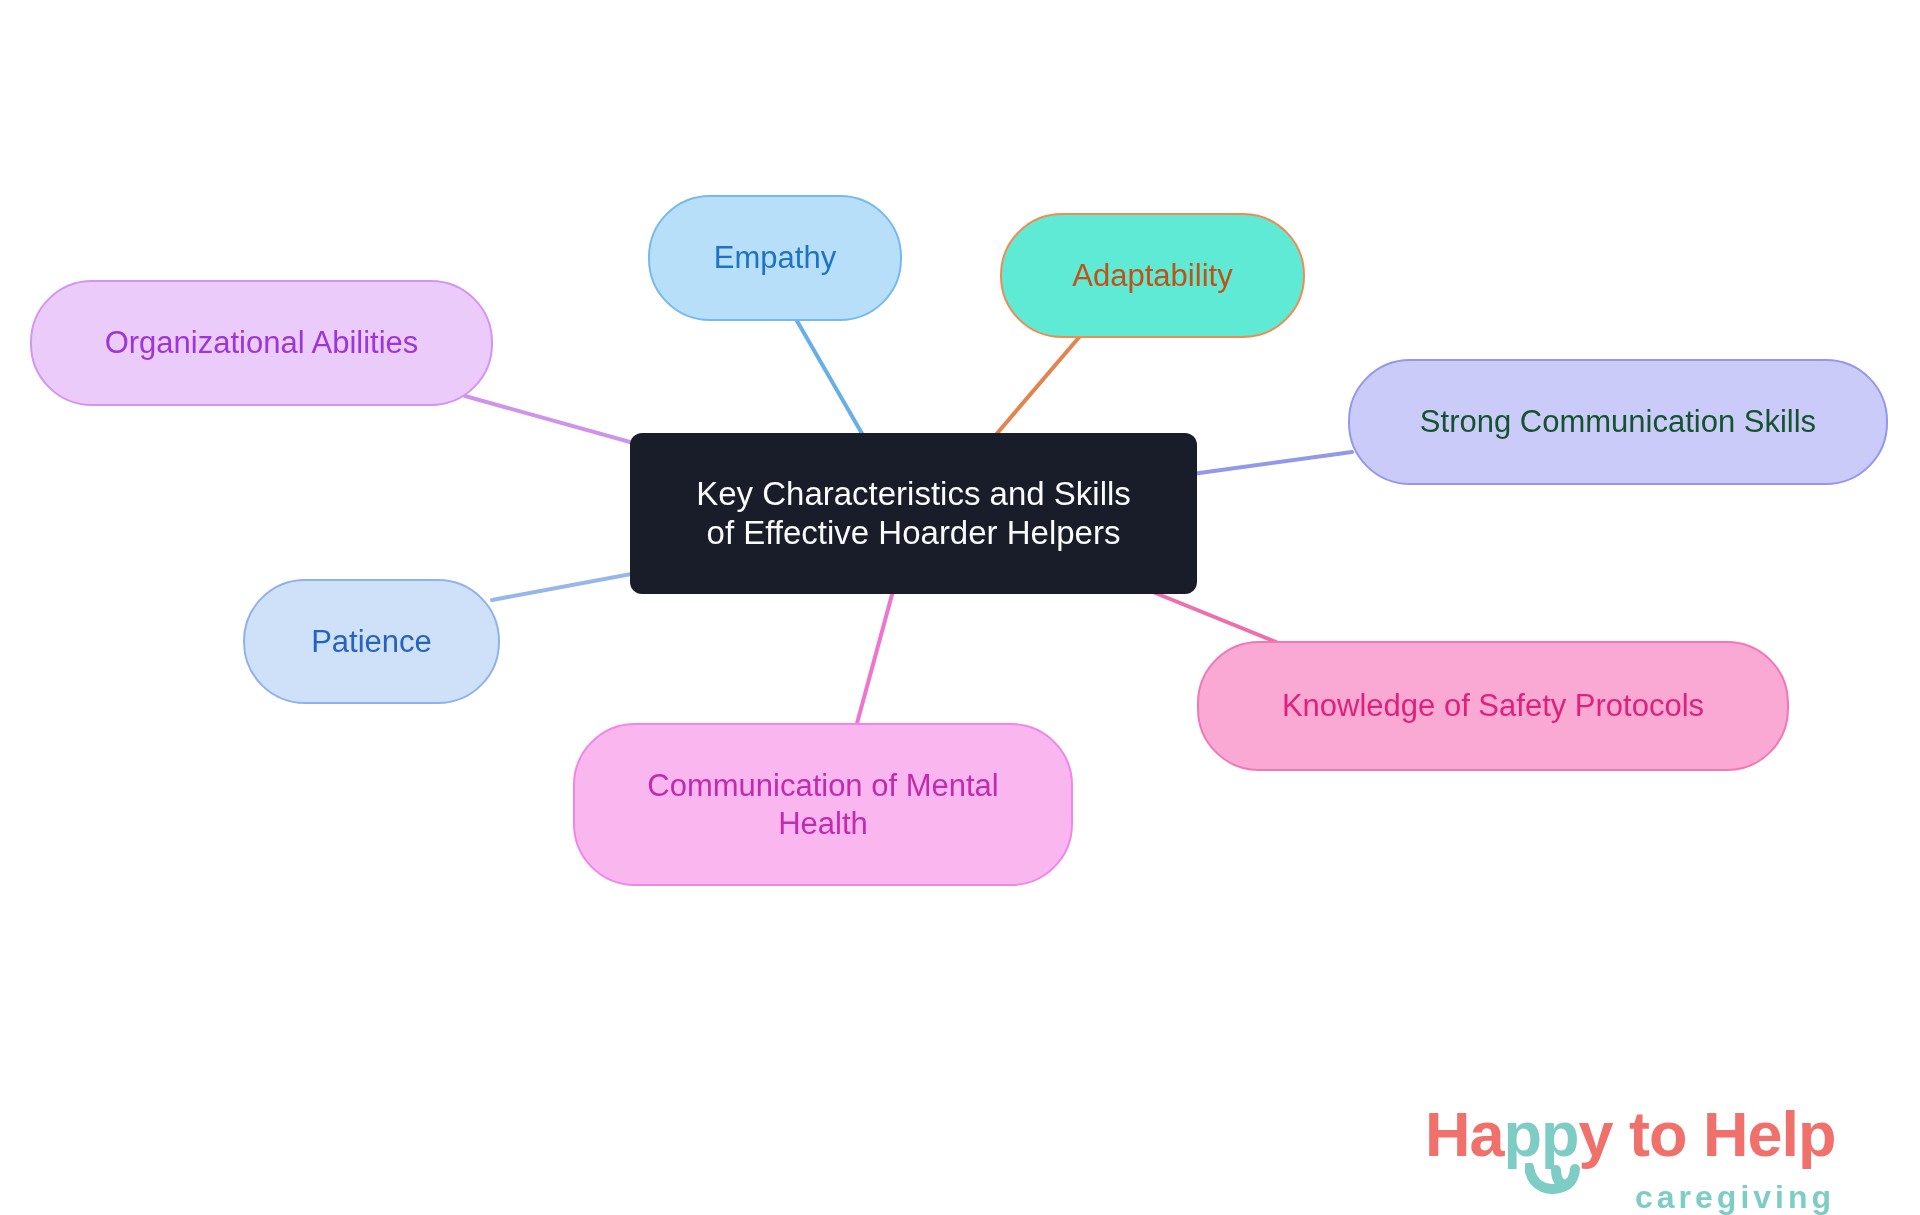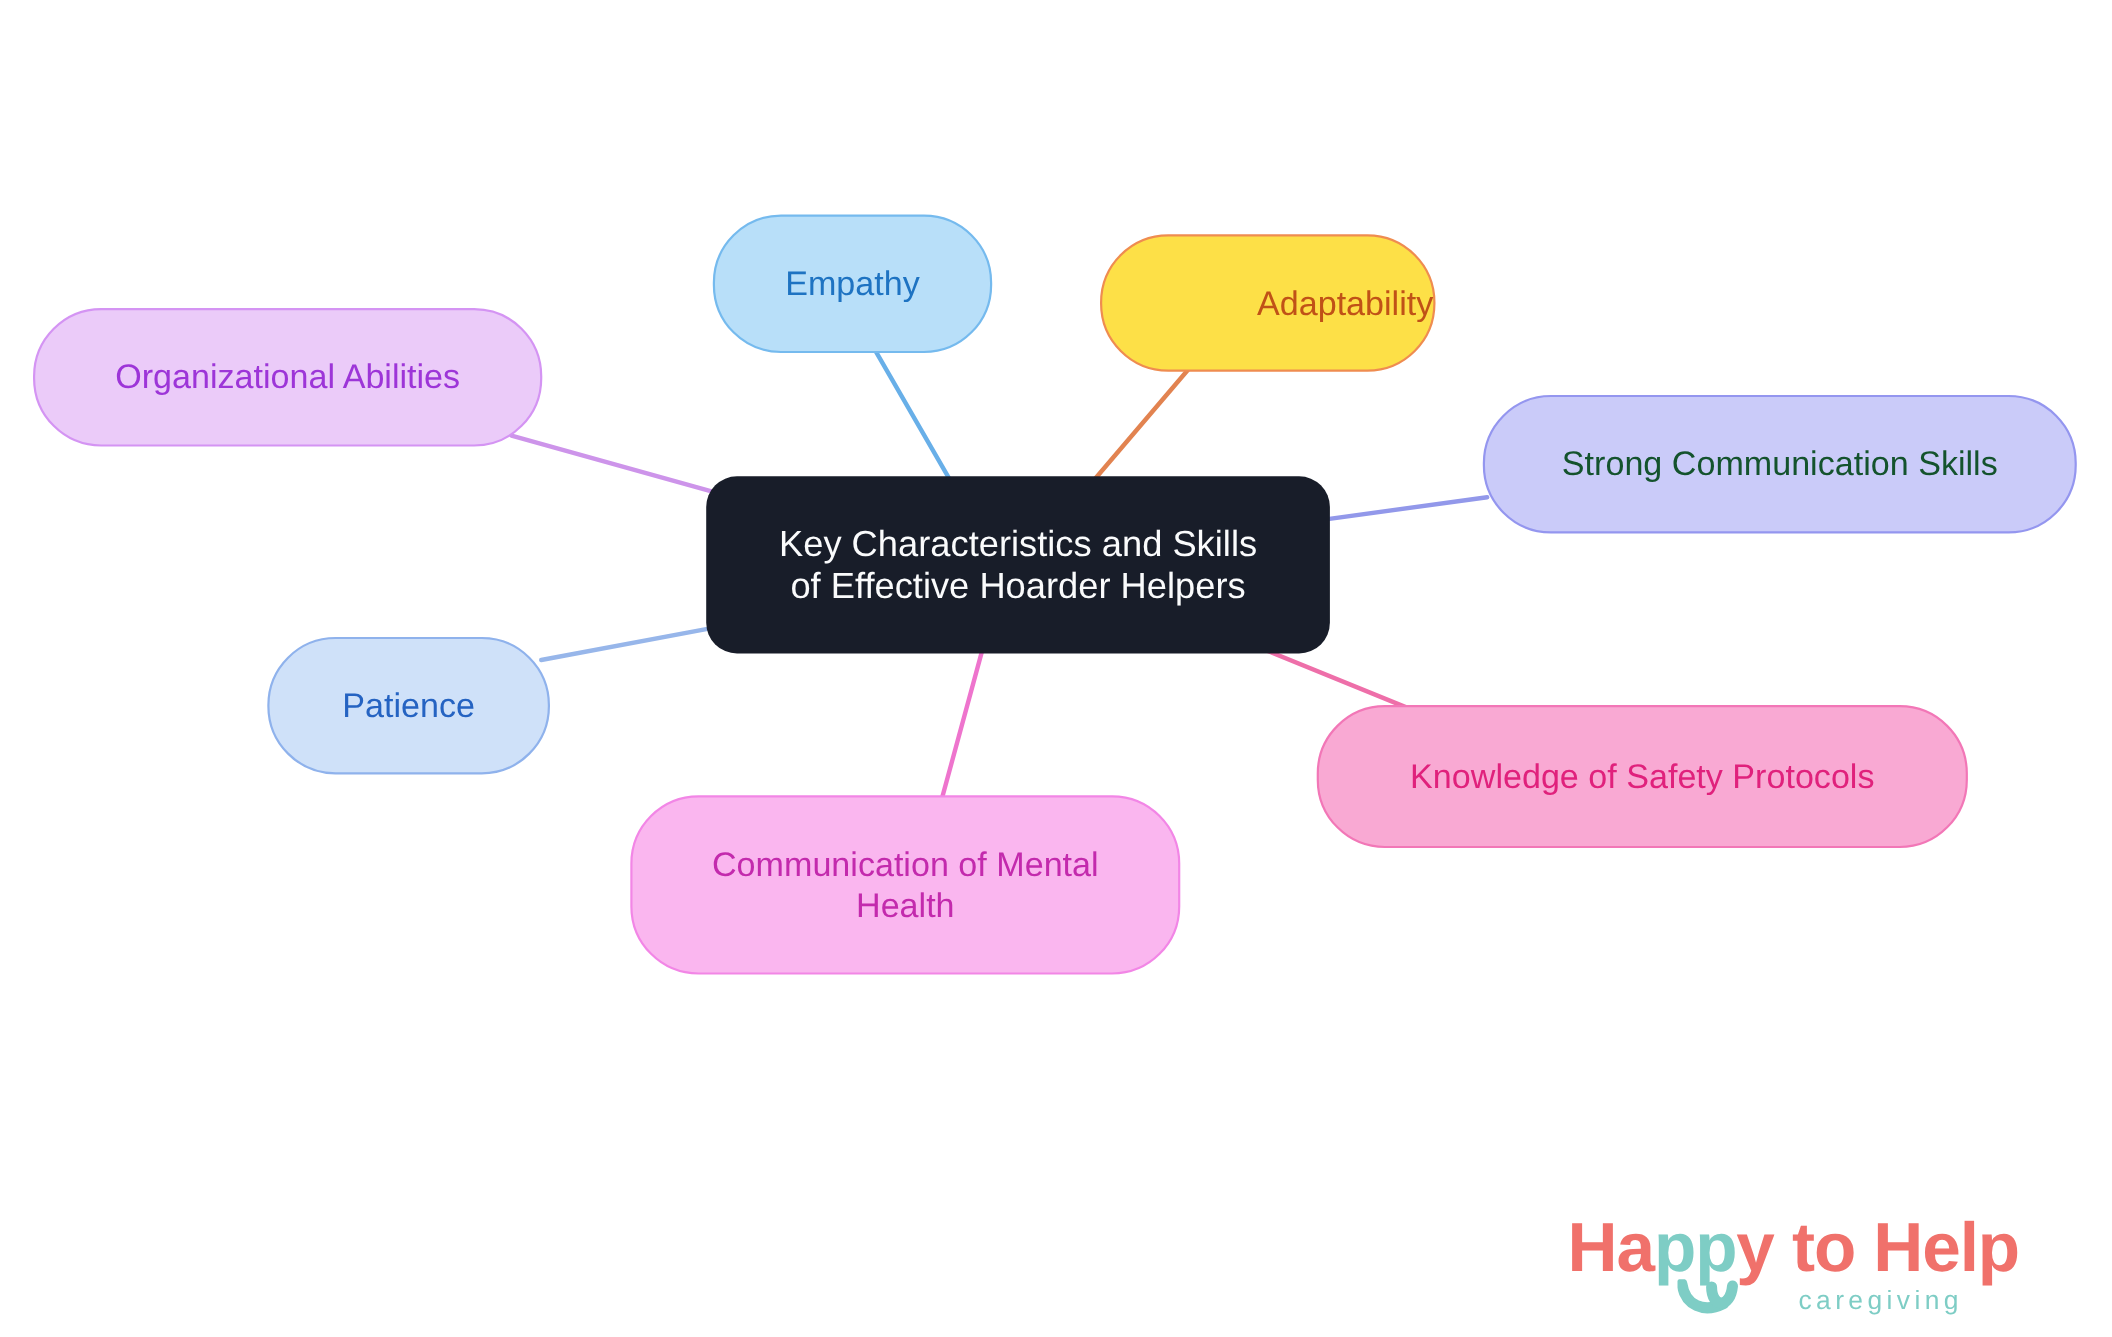--- a/index.html
+++ b/index.html
@@ -20,44 +20,44 @@
     box-sizing:border-box;
     border:2.5px solid transparent;
     border-radius:62px;
     font-size:31px;
     line-height:1.2;
   }
   .node .lbl{display:block;}
 
   .node-center{
     left:630px;top:433px;width:567px;height:161px;
-    border-radius:28px;border:none;
-    font-size:33px;line-height:1.18;margin-left:12px;
+    border-radius:12px;border:none;
+    font-size:33px;line-height:1.18;
   }
   .node-empathy{left:648px;top:195px;width:254px;height:126px;}
   .node-adaptability{left:1000px;top:213px;width:305px;height:125px;}
   .node-organizational{left:30px;top:280px;width:463px;height:126px;}
   .node-communication{left:1348px;top:359px;width:540px;height:126px;}
   .node-patience{left:243px;top:563px;width:257px;height:125px;margin-top:16px;}
   .node-knowledge{left:1197px;top:641px;width:592px;height:130px;}
   .node-understanding{left:573px;top:723px;width:500px;height:163px;}
   .node-understanding .lbl{max-width:440px;}
 
   .logo{
     position:absolute;left:1425px;top:1103px;width:470px;height:110px;
   }
   .logo-title{
     font-size:63px;font-weight:bold;letter-spacing:-1px;
     line-height:1;white-space:nowrap;
   }
   .logo-smile{position:absolute;left:100px;top:60px;width:56px;height:38px;}
   .logo-smile path{fill:none;stroke-width:10;stroke-linecap:round;}
   .logo-subtitle{
-    position:absolute;left:210px;top:66px;
-    font-size:24px;font-weight:normal;letter-spacing:4px;
+    position:absolute;left:210px;top:76px;
+    font-size:32px;font-weight:bold;letter-spacing:4px;
     white-space:nowrap;
   }
 </style>
 </head>
 <body>
 
 <div class="stage">
 
   <svg class="connectors" viewBox="0 0 1920 1215" xmlns="http://www.w3.org/2000/svg">
     <line x1="793" y1="314" x2="864" y2="437" style="stroke: rgb(104, 175, 232);"></line>
@@ -73,21 +73,21 @@
     <span class="lbl">
       <span>Key Characteristics and Skills</span><br>
       <span>of Effective Hoarder Helpers</span>
     </span>
   </div>
 
   <div class="node node-empathy" style="background: rgb(184, 223, 249); border-color: rgb(117, 186, 238); color: rgb(30, 115, 194);">
     <span class="lbl">Empathy</span>
   </div>
 
-  <div class="node node-adaptability" style="background: #fde047; border-color: rgb(239, 140, 80); color: rgb(192, 82, 23); justify-content: flex-end;">
+  <div class="node node-adaptability" style="background: #5eead4; border-color: rgb(239, 140, 80); color: rgb(192, 82, 23);">
     <span class="lbl">Adaptability</span>
   </div>
 
   <div class="node node-communication" style="background: rgb(202, 203, 249); border-color: rgb(148, 150, 239); color: #14532d;">
     <span class="lbl">Strong Communication Skills</span>
   </div>
 
   <div class="node node-knowledge" style="background: rgb(249, 169, 211); border-color: rgb(242, 119, 183); color: rgb(224, 33, 124);">
     <span class="lbl">Knowledge of Safety Protocols</span>
   </div>

